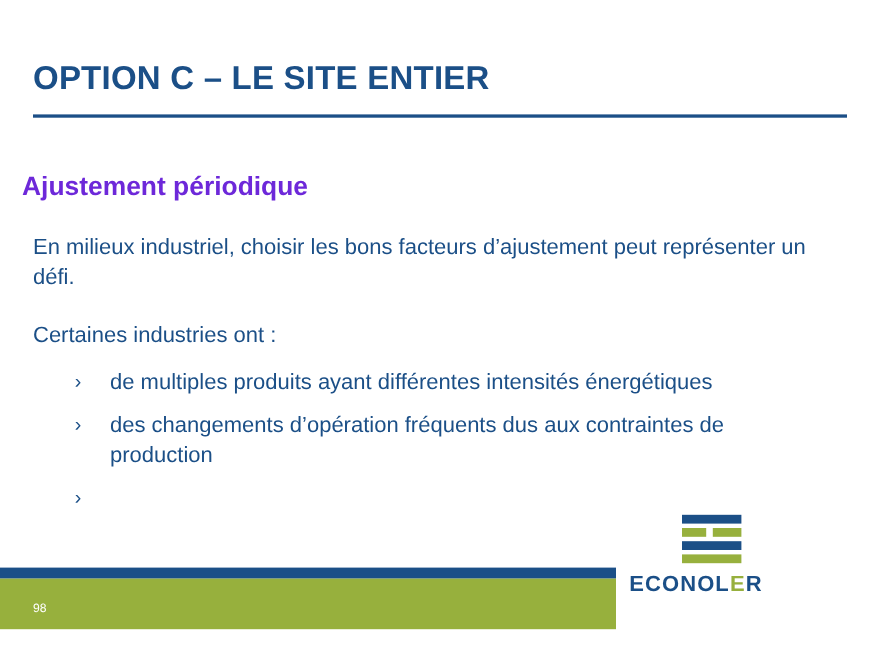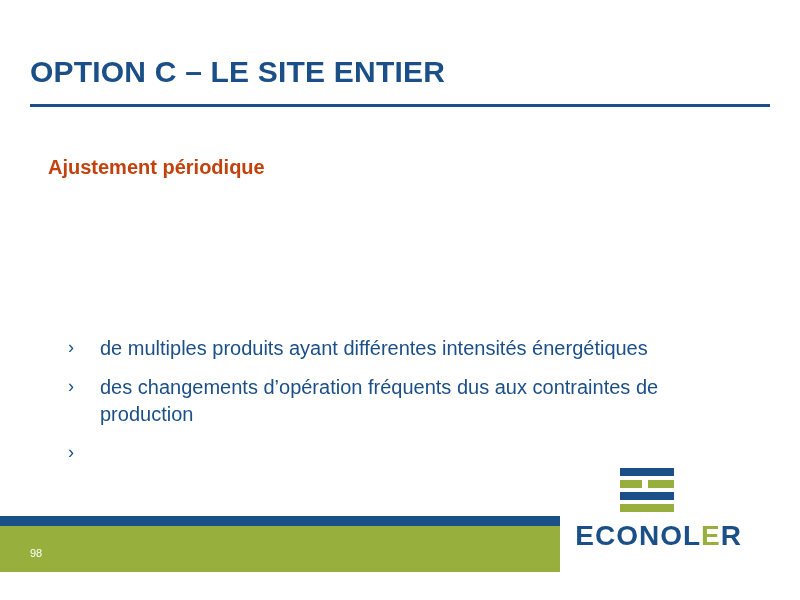--- a/index.html
+++ b/index.html
@@ -33,26 +33,26 @@
   .title-rule {
     position: absolute;
     left: 30px;
     top: 104px;
     width: 740px;
     height: 3px;
     background: #1b4f87;
   }
   .subtitle {
     position: absolute;
-    left: 48px;
+    left: 20px;
     top: 156px;
     width: 720px;
-    font-size: 20px;
+    font-size: 24px;
     font-weight: bold;
-    color: #c2410c;
+    color: #6d28d9;
   }
   .para {
     position: absolute;
     left: 30px;
     width: 715px;
     font-size: 20px;
     color: #1b4f87;
     line-height: 1.35;
   }
   .para-1 { top: 212px; }
@@ -123,38 +123,39 @@
   .logo-mark .r1 { top: 0px;  left: 0px;  width: 54px; background: #1b4f87; }
   .logo-mark .r2 { top: 12px; left: 0px;  width: 22px; background: #97b03d; }
   .logo-mark .r3 { top: 12px; left: 28px; width: 26px; background: #97b03d; }
   .logo-mark .r4 { top: 24px; left: 0px;  width: 54px; background: #1b4f87; }
   .logo-mark .r5 { top: 36px; left: 0px;  width: 54px; background: #97b03d; }
   .logo-text {
     position: absolute;
     left: 0;
     top: 52px;
     width: 170px;
-    text-align: right;
-    font-size: 28px;
+    font-size: 20px;
     font-weight: bold;
     letter-spacing: 1px;
     color: #1b4f87;
   }
   .logo-text .accent { color: #97b03d; }
 </style>
 </head>
 <body>
 
 <div class="slide">
 
   <div class="slide-title">OPTION C – LE SITE ENTIER</div>
   <div class="title-rule"></div>
 
   <div class="subtitle">Ajustement périodique</div>
 
+  <div class="para para-1">En milieux industriel, choisir les bons facteurs d’ajustement peut représenter un défi.</div>
+  <div class="para para-2">Certaines industries ont :</div>
 
   <div class="bullets">
     <div class="bullet">
       <span class="chev">›</span>
       <span>de multiples produits ayant différentes intensités énergétiques</span>
     </div>
     <div class="bullet">
       <span class="chev">›</span>
       <span>des changements d’opération fréquents dus aux contraintes de production</span>
     </div>

